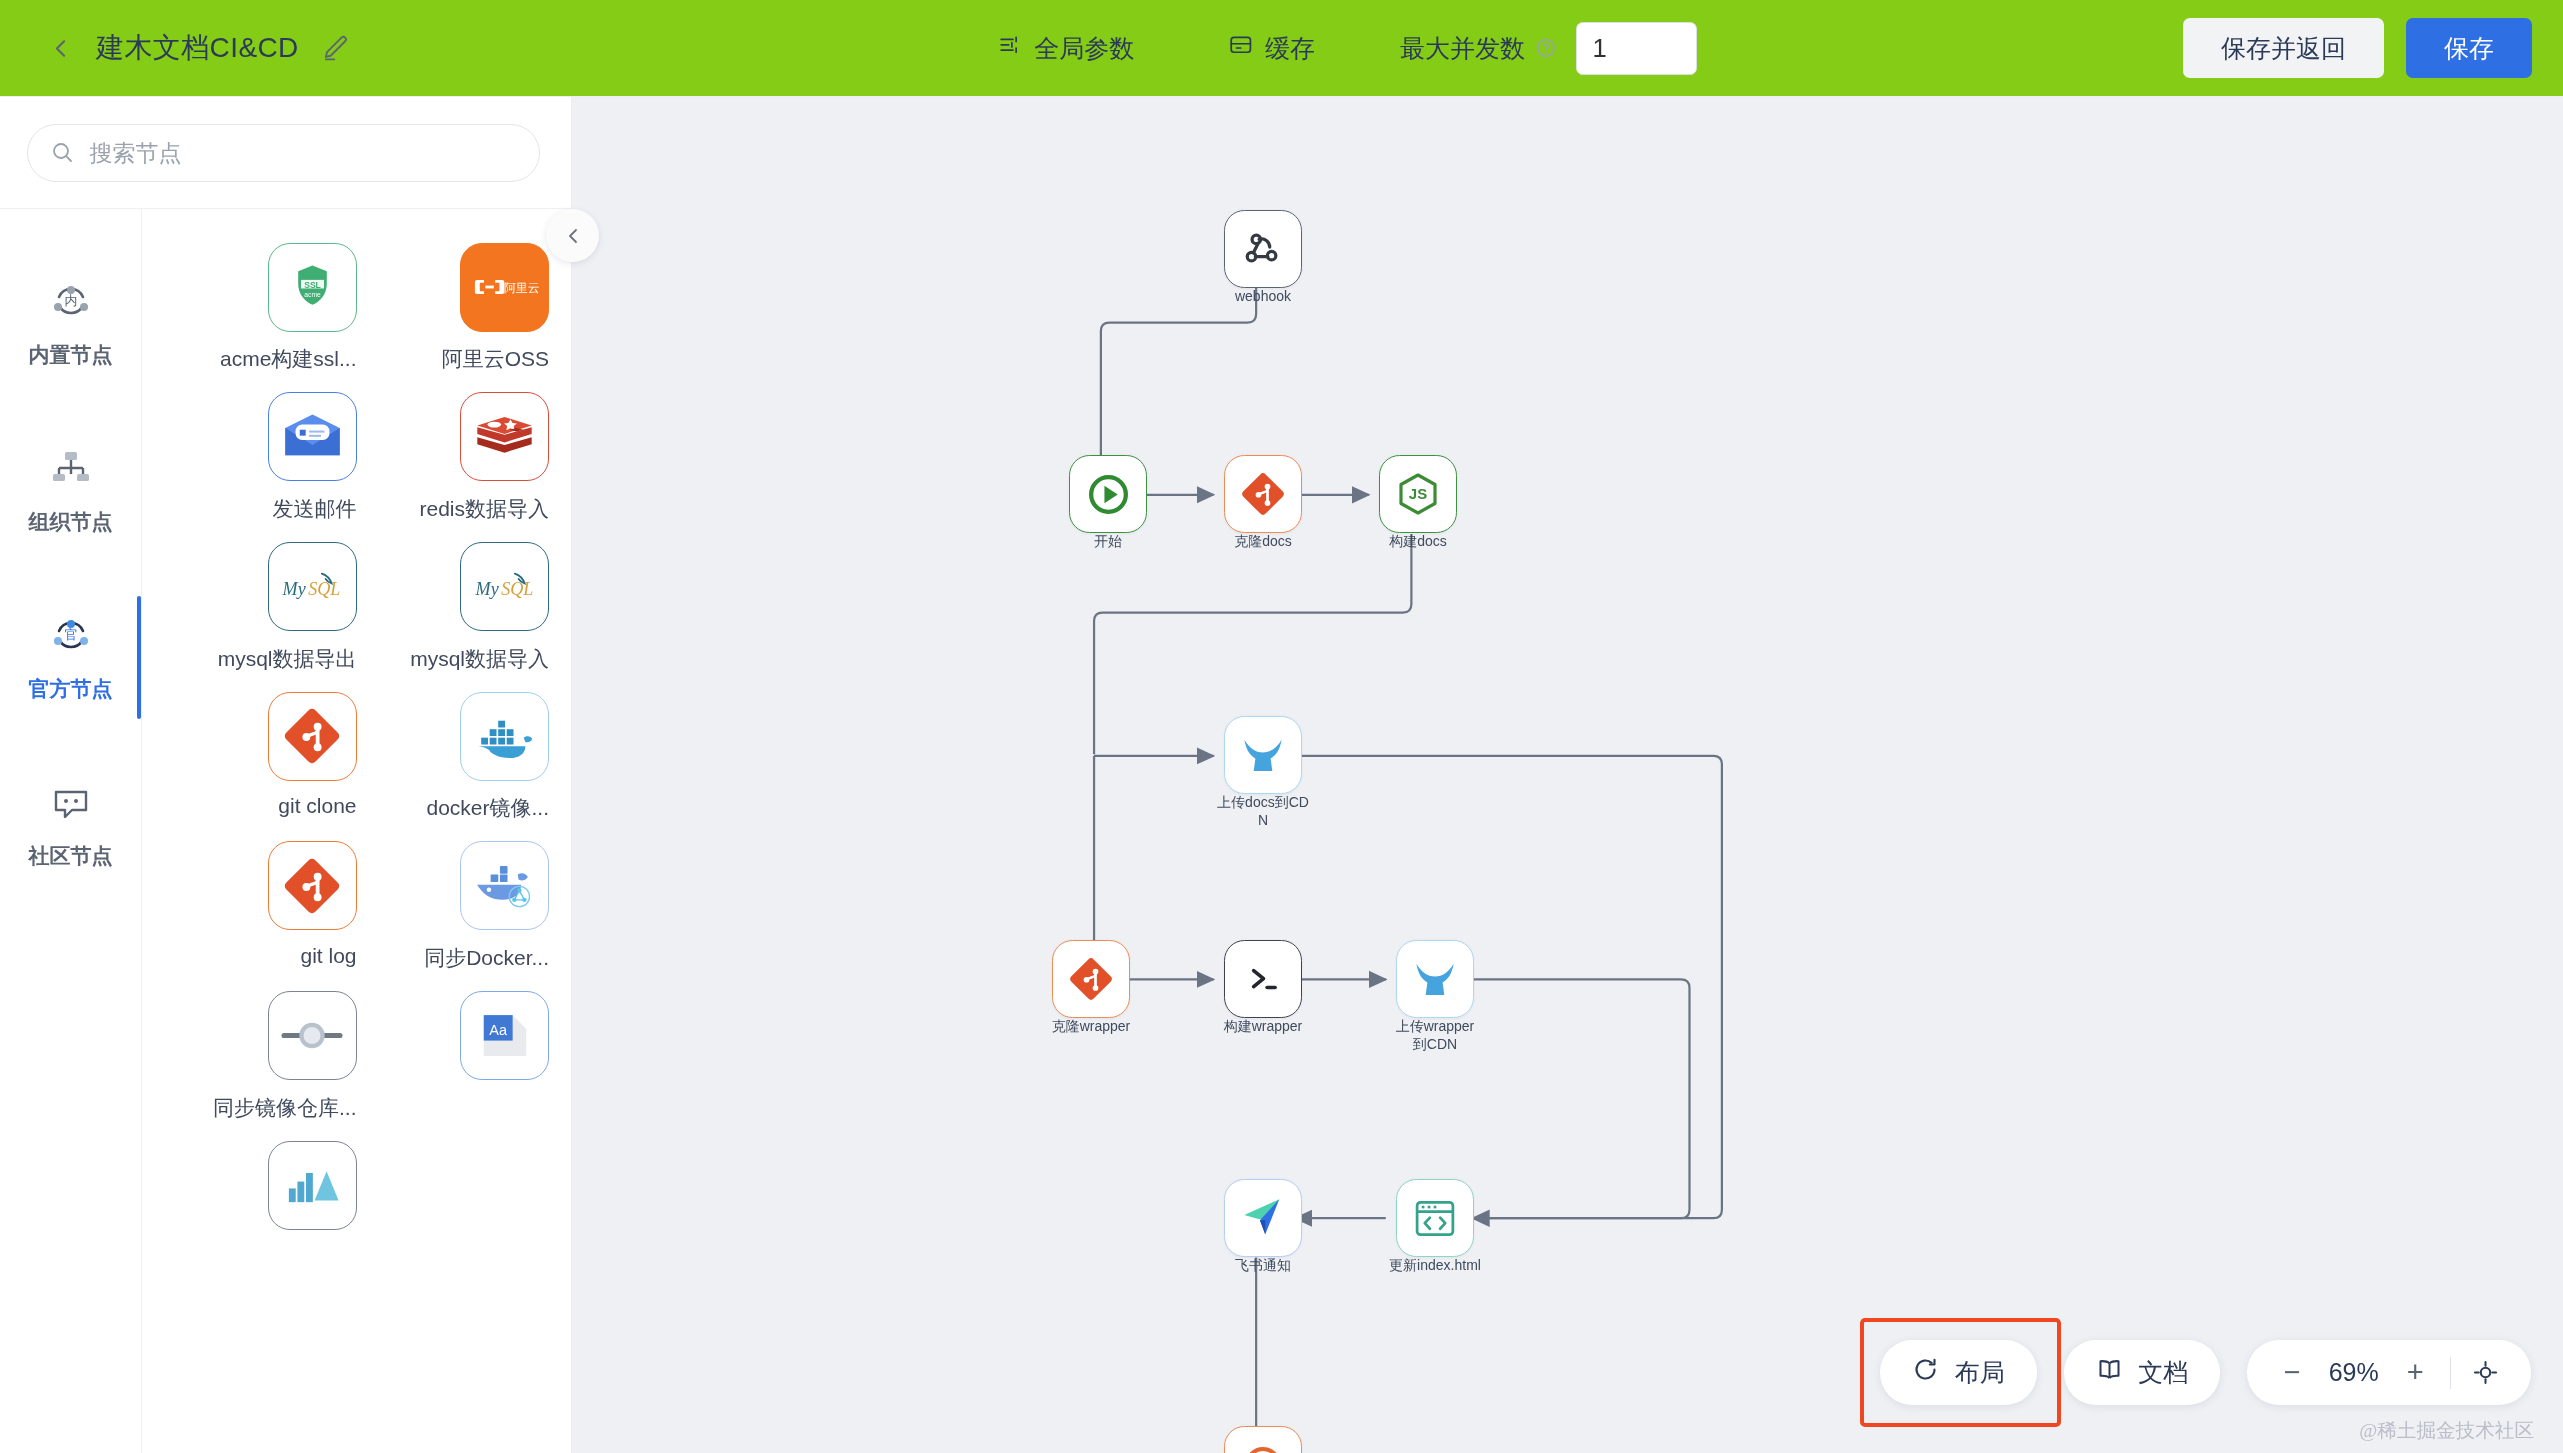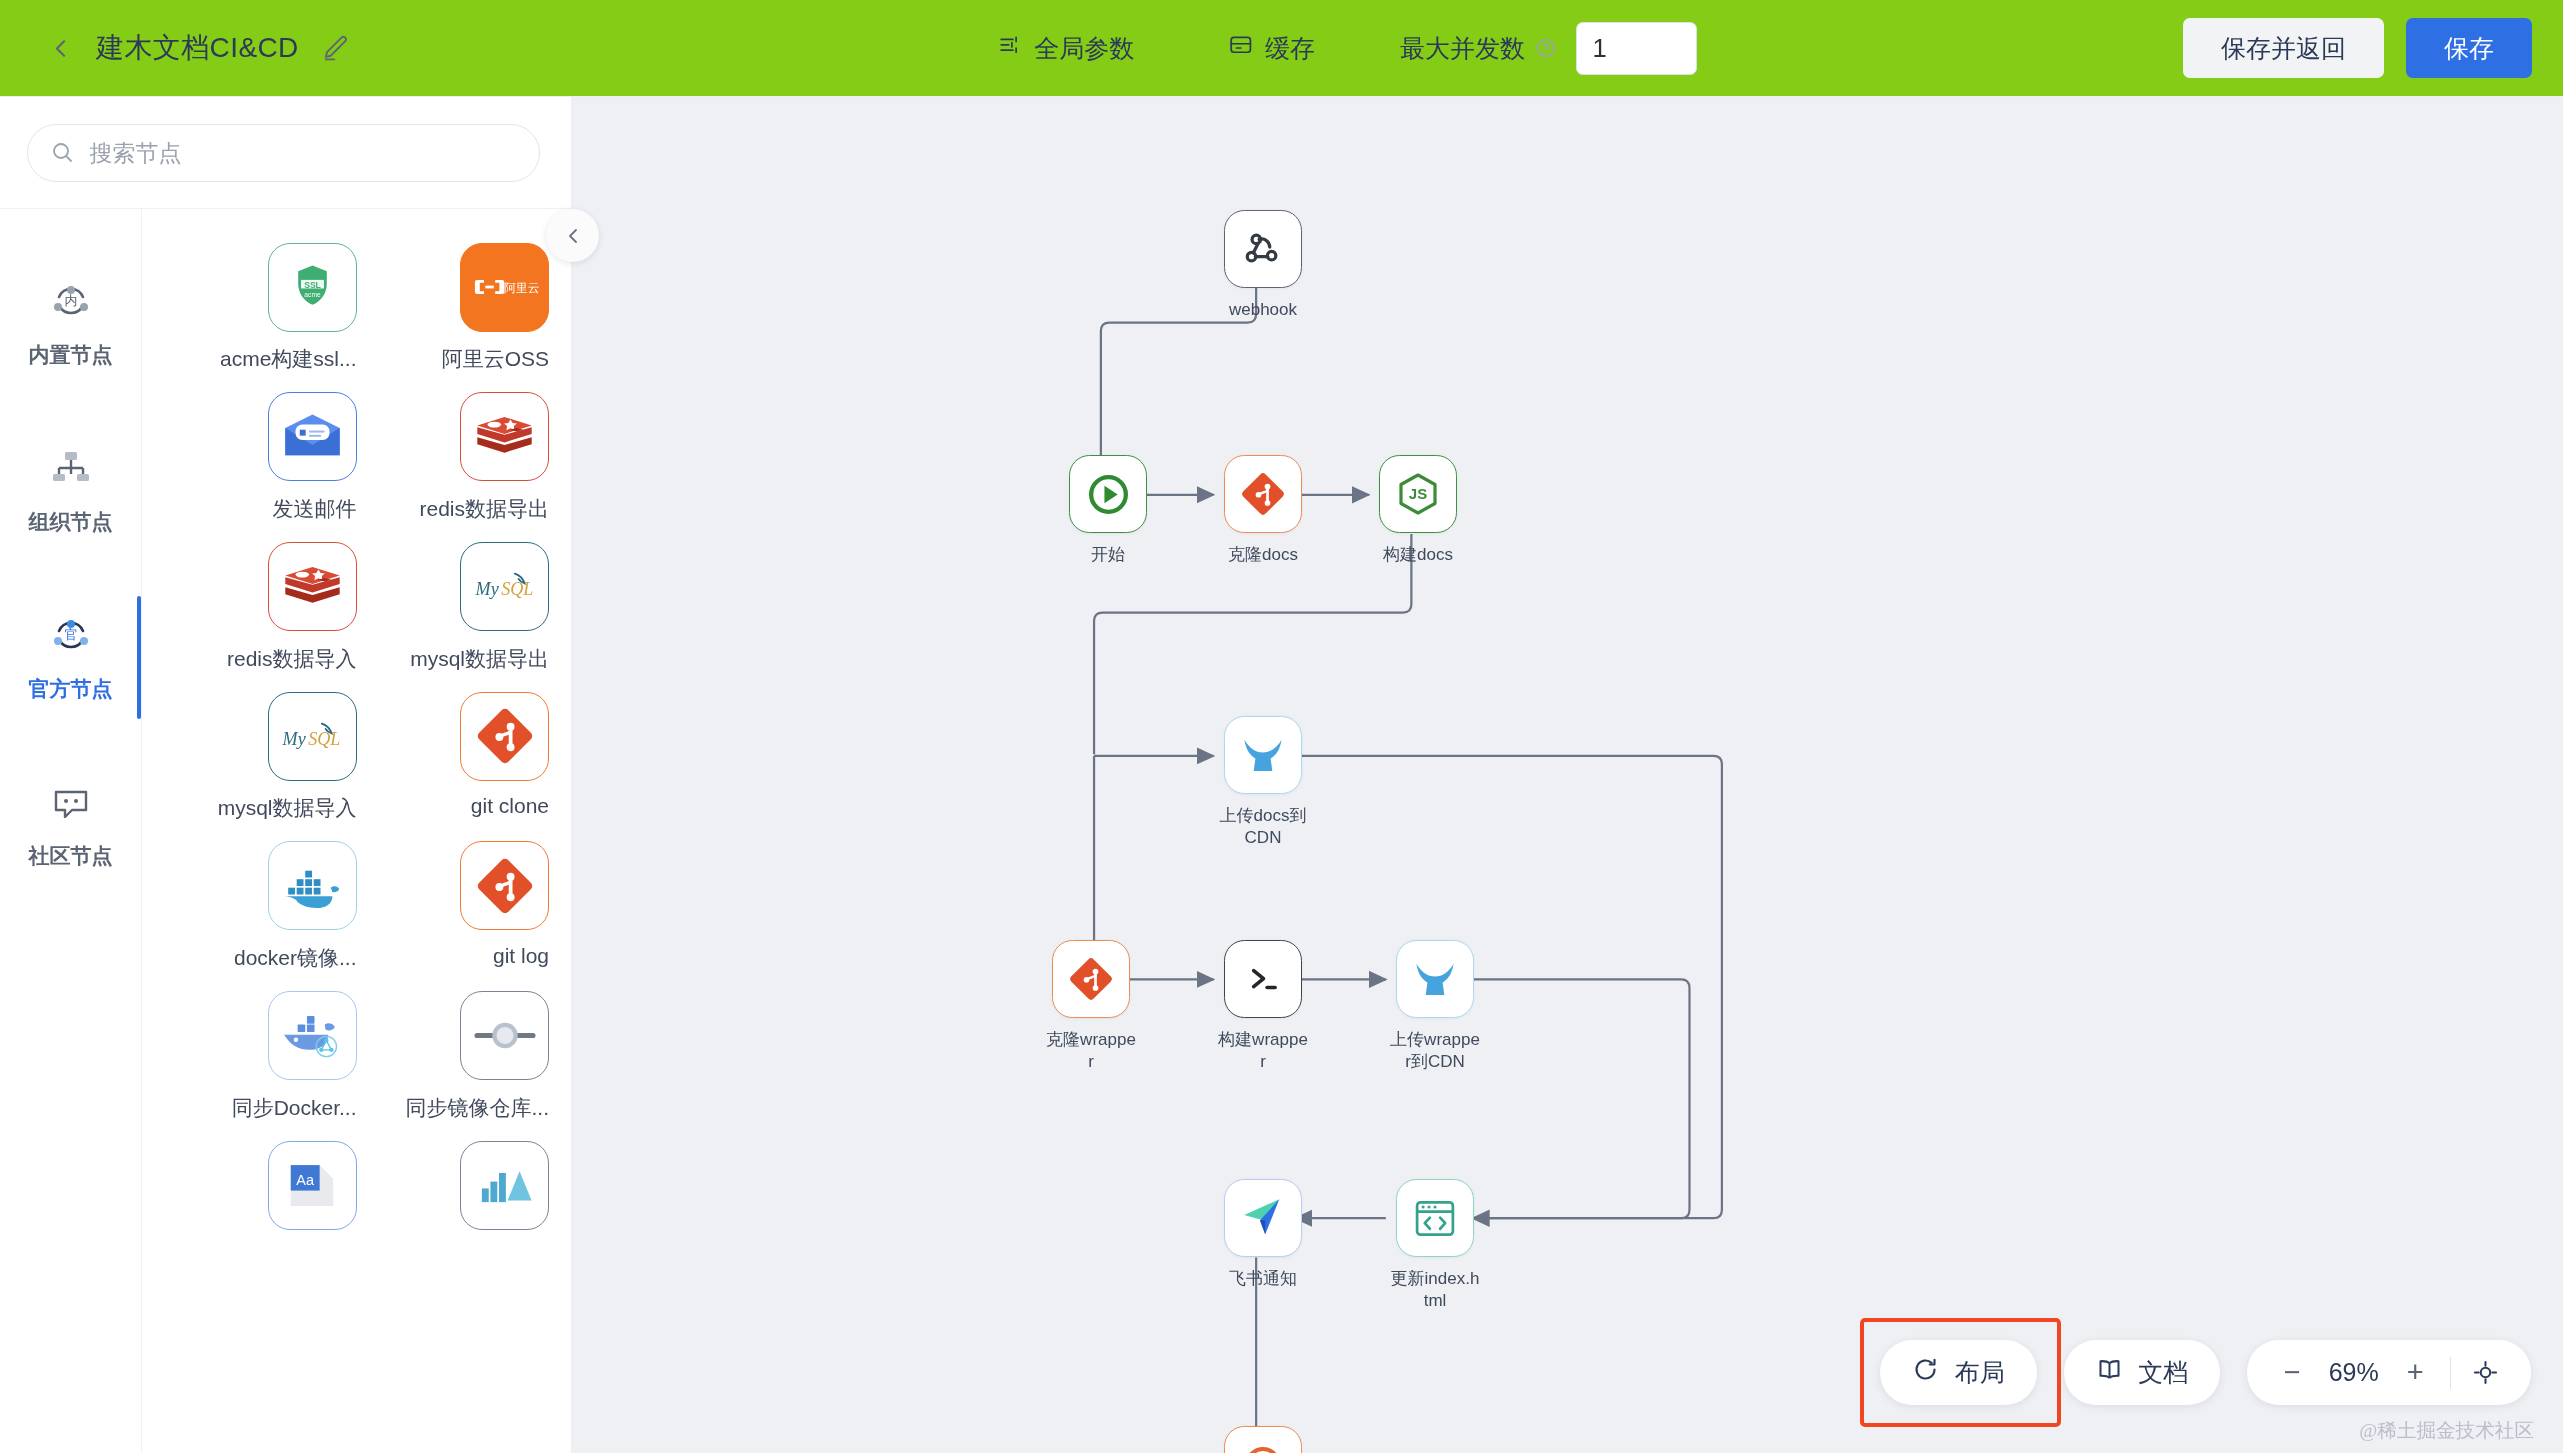--- a/index.html
+++ b/index.html
@@ -117,21 +117,21 @@
   .canvas svg.edges { position: absolute; left: 0; top: 0; width: 1991px; height: 1357px; }
 
   .wf-node { position: absolute; display: flex; flex-direction: column; align-items: center; }
   .wf-tile {
     width: 78px; height: 78px; border-radius: 20.5px; background: #fff;
     display: flex; align-items: center; justify-content: center; cursor: pointer;
     box-shadow: 0 0.9px 2.6px rgba(40,50,70,.06);
     text-decoration: underline;
   }
   .wf-label {
-    margin-top: 11px; font-size: 17px; color: #3f4a5c; text-align: center;
+    font-size: 14px; color: #3f4a5c; text-align: center;
     line-height: 1.28; width: 92px; word-break: break-all;
   }
 
   
   .bottom-bar {
     position: absolute; right: 32px; bottom: 49px;
     display: flex; align-items: center; gap: 27px; z-index: 28;
   }
   .pill {
     height: 65px; background: #fff; border-radius: 32px;
@@ -321,33 +321,20 @@
                 <path d="M6 20 38 40 70 20v32H6Z" fill="#3b6fd4"></path>
                 <rect x="18" y="16" width="40" height="18" rx="8" fill="#fff"></rect>
                 <rect x="23" y="22" width="7" height="7" fill="#3b6fd4"></rect>
                 <rect x="34" y="23" width="18" height="2.4" fill="#9fb9ea"></rect>
                 <rect x="34" y="28" width="14" height="2.4" fill="#9fb9ea"></rect>
               </svg>
           </div>
           <div class="node-name">发送邮件</div>
         </div>
 
-        <div class="node-card">
-          <div class="node-tile" style="border-color:#d84d3a">
-            <svg width="65" height="51" viewBox="0 0 76 60">
-                <path d="M38 40 6 31v8l32 10 32-10v-8Z" fill="#a52b1d"></path>
-                <path d="M38 28 6 19v8l32 10 32-10v-8Z" fill="#c0392b"></path>
-                <path d="M6 17 38 7l32 10-32 10Z" fill="#d94b35"></path>
-                <ellipse cx="26" cy="16" rx="8" ry="3.4" fill="#fff"></ellipse>
-                <path d="M45 10l2.5 4 5 .7-3.6 3 .9 5-4.8-2.5-4.8 2.5.9-5-3.6-3 5-.7Z" fill="#fff"></path>
-                <path d="M52 20l8 2-8 2-8-2Z" fill="#a52b1d"></path>
-              </svg>
-          </div>
-          <div class="node-name">redis数据导出</div>
-        </div>
 
         <div class="node-card">
           <div class="node-tile" style="border-color:#d84d3a">
             <svg width="65" height="51" viewBox="0 0 76 60">
                 <path d="M38 40 6 31v8l32 10 32-10v-8Z" fill="#a52b1d"></path>
                 <path d="M38 28 6 19v8l32 10 32-10v-8Z" fill="#c0392b"></path>
                 <path d="M6 17 38 7l32 10-32 10Z" fill="#d94b35"></path>
                 <ellipse cx="26" cy="16" rx="8" ry="3.4" fill="#fff"></ellipse>
                 <path d="M45 10l2.5 4 5 .7-3.6 3 .9 5-4.8-2.5-4.8 2.5.9-5-3.6-3 5-.7Z" fill="#fff"></path>
                 <path d="M52 20l8 2-8 2-8-2Z" fill="#a52b1d"></path>

